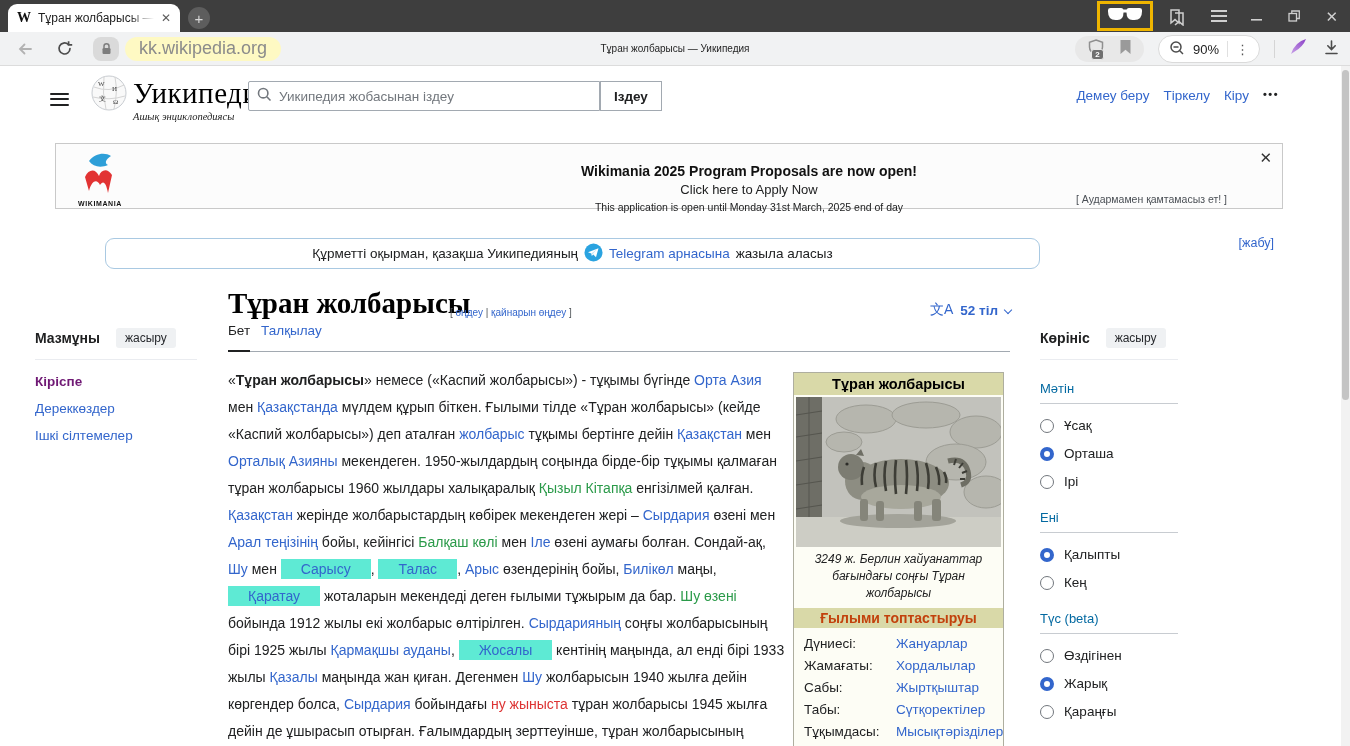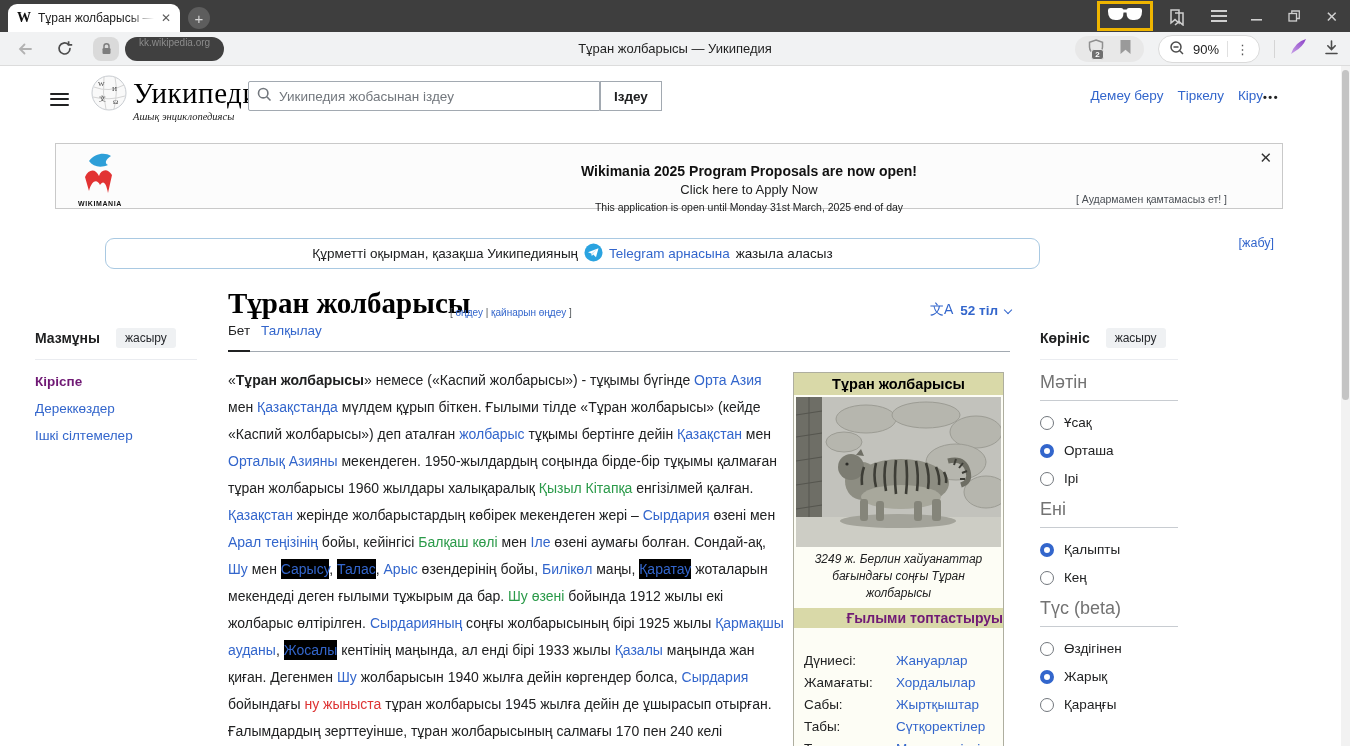--- a/index.html
+++ b/index.html
@@ -14,22 +14,22 @@
   .tab-close{color:#5c5c5c;font-size:12px;margin-left:auto;line-height:1}
   .newtab{position:absolute;left:188px;top:7px;width:22px;height:22px;border-radius:50%;background:#5d5d5d;color:#d8d8d8;display:flex;align-items:center;justify-content:center;font-size:15px;line-height:1}
   .tb-right{position:absolute;right:0;top:0;height:32px;display:flex;align-items:center;padding-right:12px}
   .glasses-box{border:3px solid #efb500;height:30px;width:56px;display:flex;align-items:center;justify-content:center;margin-right:14px}
   .tb-ic{color:#cfcfcf;display:flex;align-items:center;justify-content:center;margin-left:24px;font-size:15px;line-height:1}
 
   
   .addressbar{position:absolute;left:0;top:32px;width:1350px;height:34px;background:#f1f2f3;border-bottom:1px solid #dcdcdc;display:flex;align-items:center}
   .nav-ic{margin-left:16px;display:flex;align-items:center}
   .lock-chip{margin-left:20px;width:26px;height:24px;border-radius:8px;background:#dadada;display:flex;align-items:center;justify-content:center}
-  .url-pill{margin-left:6px;height:24px;border-radius:12px;background:#404040;display:flex;padding:0 14px;font-size:10px;color:#8b8b8b}
-  .page-title-center{position:absolute;left:0;right:0;text-align:center;font-size:13px;color:#1f1f1f;pointer-events:none}
+  .url-pill{margin-left:6px;height:24px;border-radius:12px;background:#fef9c3;display:flex;align-items:center;padding:0 14px;font-size:18px;color:#8b8b8b}
+  .page-title-center{position:absolute;left:0;right:0;text-align:center;font-size:10px;color:#1f1f1f;pointer-events:none}
   .ab-right{position:absolute;right:10px;top:0;height:34px;display:flex;align-items:center;gap:14px}
   .ext-pill{height:26px;border-radius:13px;background:#e8e8e8;display:flex;align-items:center;gap:14px;padding:0 12px;position:relative}
   .badge{position:absolute;left:16px;top:13px;min-width:13px;height:11px;background:#6f6f6f;border:1.5px solid #e8e8e8;border-radius:3px;color:#fff;font-size:8px;font-weight:bold;display:flex;align-items:center;justify-content:center;padding:0 1px}
   .zoom-pill{height:28px;border:1px solid #dadada;background:#fff;border-radius:14px;display:flex;align-items:center;gap:8px;padding:0 10px;font-size:13px;color:#222}
   .zoom-div{width:1px;height:16px;background:#e0e0e0}
   .vdots{color:#555;font-size:13px}
   .ab-divider{width:1px;height:18px;background:#d5d5d5}
 
   
   .page{position:absolute;left:0;top:66px;width:1341px;height:680px;background:#fff;overflow:hidden}
@@ -40,21 +40,21 @@
   .burger{position:absolute;left:50px;top:23px;width:19px}
   .burger span{display:block;height:2px;background:#202122;margin:3.5px 0;border-radius:1px}
   .globe{position:absolute;left:90px;top:7px}
   .logo-text{position:absolute;left:133px;top:11px;font-family:"Liberation Serif",serif}
   .logo-title{font-size:29px;color:#000;letter-spacing:.5px}
   .logo-sub{font-size:10.5px;font-style:italic;color:#222;margin-top:1px}
   .searchbox{position:absolute;left:248px;top:15px;width:352px;height:30px;border:1px solid #a2a9b1;border-radius:2px 0 0 2px;background:#fff;display:flex;align-items:center;padding:0 8px;gap:7px}
   .searchbox input{border:none;outline:none;flex:1;font-size:13.5px;font-family:"Liberation Sans",sans-serif;color:#202122;background:transparent}
   .searchbox input::placeholder{color:#72777d}
   .search-btn{position:absolute;left:600px;top:15px;height:30px;border:1px solid #a2a9b1;background:#fff;font-weight:bold;font-size:13.5px;padding:0 13px;color:#202122;display:flex;align-items:center}
-  .header-right{position:absolute;right:62px;top:22px;display:flex;align-items:flex-end;font-size:13.5px}
+  .header-right{position:absolute;right:62px;top:22px;display:flex;gap:14px;align-items:flex-start;font-size:13.5px}
   .hlink{color:#36c}
   .more-dots{color:#202122;font-size:11px;letter-spacing:1.5px;font-weight:bold}
 
   
   .banner{position:absolute;left:55px;top:77px;width:1228px;height:66px;border:1px solid #c9c9c9;background:#fcfcfc}
   .banner-close{position:absolute;right:10px;top:5px;font-size:15px;color:#333}
   .b-logo{position:absolute;left:16px;top:7px;width:56px;text-align:center}
   .b-logo-text{font-size:7px;font-weight:bold;color:#111;letter-spacing:.6px;margin-top:1px}
   .b-title{position:absolute;left:360px;right:200px;top:19px;text-align:center;font-weight:bold;font-size:14px;color:#111}
   .b-sub{position:absolute;left:360px;right:200px;top:38px;text-align:center;font-size:13px;color:#202122}
@@ -89,36 +89,36 @@
   .hide-pill{background:#eff1f3;border-radius:3px;padding:3px 9px;font-size:12px;font-weight:normal;color:#27292d}
   .toc-item{margin-bottom:12px;color:#36c}
   .toc-item.active{color:#701a75;font-weight:bold}
 
   
   .article-body{position:absolute;left:228px;top:301px;width:557px;font-size:14px;line-height:27px;color:#202122}
   .seg-b{font-weight:bold}
   .seg-l{color:#36c}
   .seg-g{color:#2a9a49}
   .seg-r{color:#d33}
-  .seg-p{color:#36c;background:#000000;padding:2px 0}
+  .seg-p{color:#36c;background:#5eead4;padding:2px 20px}
 
   
   .infobox{position:absolute;left:793px;top:306px;width:211px;border:1px solid #aeae9f;background:#fdfdf5;font-size:13.5px}
   .ib-header{background:#d9d9a8;text-align:center;font-weight:bold;font-size:14.5px;padding:3px 0;color:#000}
   .ib-photo{display:block;margin:2px auto 0}
   .ib-caption{font-style:italic;font-size:12px;text-align:center;padding:4px 8px 6px;line-height:17px;color:#202122}
-  .ib-section{background:#d9d9a8;text-align:right;font-weight:bold;font-size:14px;color:#701a75;padding:2px 0;margin-bottom:22px}
+  .ib-section{background:#d9d9a8;text-align:center;font-weight:bold;font-size:14px;color:#c2410c;padding:2px 0;margin-bottom:5px}
   .ib-row{display:flex;padding:3px 0 3px 10px;line-height:16px}
   .ib-label{width:92px;color:#202122;flex:none}
   .ib-value{color:#36c}
 
   
   .appearance{position:absolute;left:1040px;top:262px;width:138px;font-size:13.5px}
   .app-head{display:flex;gap:16px;align-items:center;font-size:14px;font-weight:bold;padding-bottom:11px;border-bottom:1px solid #eaecf0;margin-bottom:4px}
-  .app-label{color:#737373;font-size:18px;margin-top:12px}
+  .app-label{color:#0369a1;font-size:13px;margin-top:21px}
   .app-hr{border-top:1px solid #c8ccd1;margin:7px 0 14px}
   .opt{display:flex;align-items:center;gap:10px;margin-bottom:13px}
   .opt span.lab{color:#202122}
   .radio{width:14px;height:14px;border:1px solid #72777d;border-radius:50%;background:#fff;flex:none;display:inline-block}
   .radio.sel{border:4.5px solid #36c}
 </style>
 </head>
 <body>
 
 <div class="titlebar">

